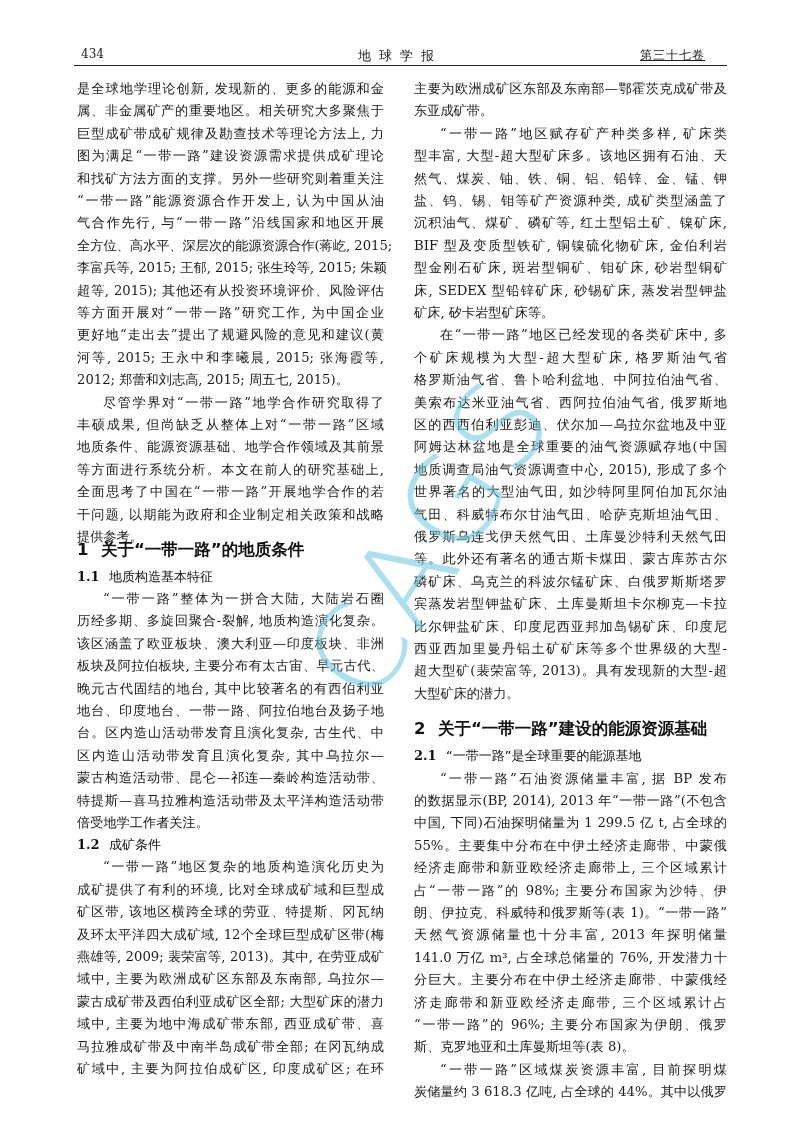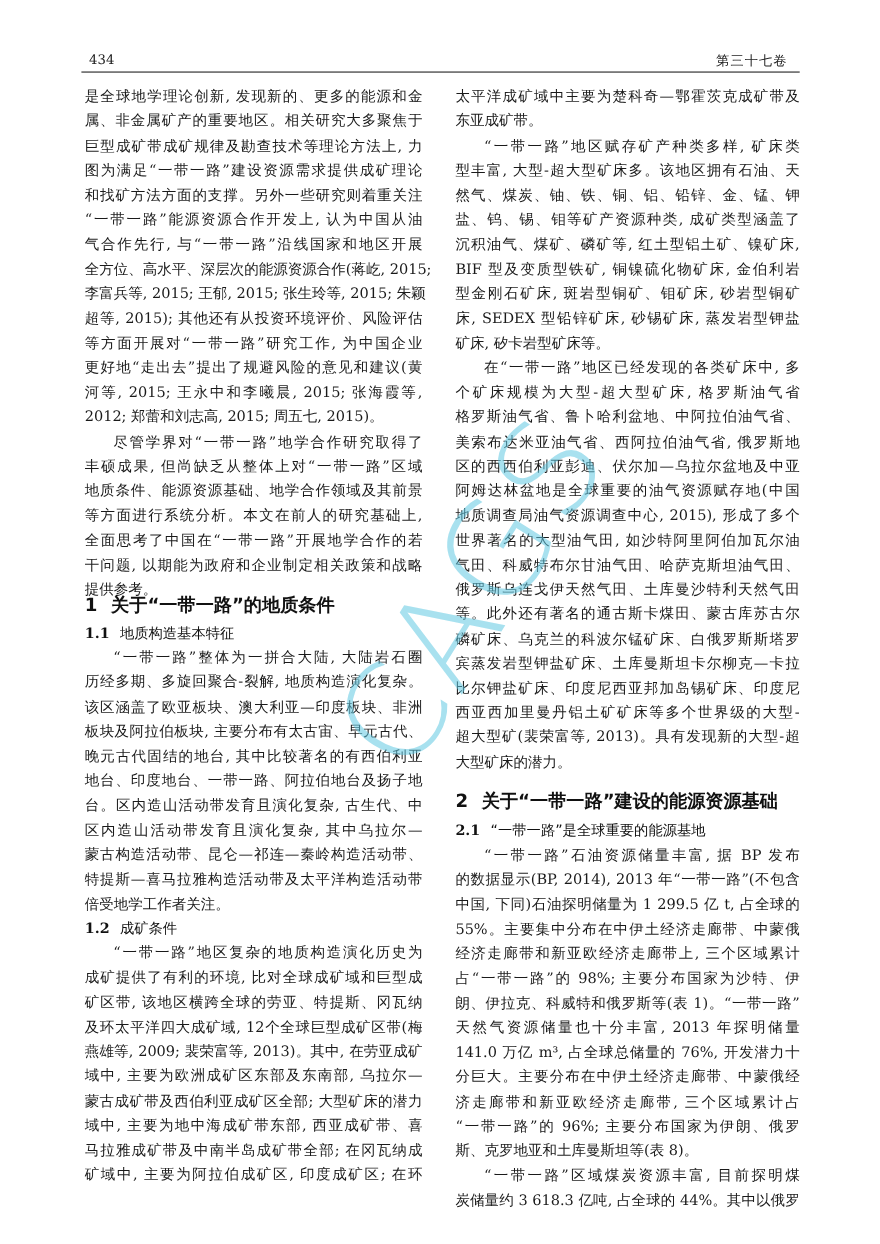--- a/index.html
+++ b/index.html
@@ -1,21 +1,21 @@
 <!DOCTYPE html>
 <html><head>
 <meta charset="utf-8">
 <style>
   html, body { margin: 0; padding: 0; background: #ffffff; }
   body { width: 800px; height: 1131px; position: relative; overflow: hidden; }
   .page { position: absolute; left: 0; top: 0; width: 656px; height: 1131px; background: #fff; }
   .hdr { position: absolute; top: 47px; font-family: "DejaVu Serif", serif; font-size: 12px; color: #222; }
   .hdr-left { left: 81px; }
   .hdr-center { left: 0; width: 800px; text-align: center; letter-spacing: 8px; font-size: 13px; }
-  .hdr-right { left: 640px; width: 87px; text-align: center; letter-spacing: 1px; }
+  .hdr-right { left: 640px; width: 87px; text-align: left; letter-spacing: 1px; text-decoration: underline; }
   .hdr-rule { position: absolute; left: 74px; top: 65px; width: 653px; height: 1px; background: #222; }
   .col { position: absolute; top: 78px; }
   .col-left { left: 77px; width: 307px; }
   .col-right { left: 414px; width: 313px; }
   .line { position: absolute; left: 0; white-space: nowrap; font-family: "DejaVu Serif", serif; font-size: 13.2px; color: #1a1a1a; height: 22px; line-height: 22px; text-align: justify; text-align-last: justify; }
   .col-left .line { width: 307px; }
   .col-right .line { width: 313px; }
   .line.last { text-align-last: left; }
   .line.indent { padding-left: 26px; box-sizing: border-box; }
   .h1 { position: absolute; left: 0; font-family: "DejaVu Sans", sans-serif; font-weight: bold; font-size: 16.5px; color: #111; white-space: nowrap; line-height: 22px; }
@@ -23,20 +23,21 @@
   .h2 { position: absolute; left: 0; font-family: "DejaVu Sans", sans-serif; font-size: 13px; color: #111; white-space: nowrap; line-height: 22px; }
   .h2 .num { display: inline-block; width: 32px; font-weight: bold; font-family: "DejaVu Serif", serif; }
   .watermark { position: absolute; left: 255px; top: 470px; font-family: "DejaVu Sans", sans-serif; font-size: 120px; color: rgba(96, 200, 225, 0.55); transform: rotate(-58deg); transform-origin: center; letter-spacing: 4px; pointer-events: none; font-weight: 300; }
 </style>
 </head>
 <body>
 
 <div class="page">
 
   <div class="hdr hdr-left">434</div>
+  <div class="hdr hdr-center">地球学报</div>
   <div class="hdr hdr-right">第三十七卷</div>
   <div class="hdr-rule"></div>
 
   <div class="col col-left">
 
     <div class="line" style="top:0px">是全球地学理论创新, 发现新的、更多的能源和金</div>
     <div class="line" style="top:22.4px">属、非金属矿产的重要地区。相关研究大多聚焦于</div>
     <div class="line" style="top:44.8px">巨型成矿带成矿规律及勘查技术等理论方法上, 力</div>
     <div class="line" style="top:67.2px">图为满足“一带一路”建设资源需求提供成矿理论</div>
     <div class="line" style="top:89.6px">和找矿方法方面的支撑。另外一些研究则着重关注</div>
@@ -89,21 +90,21 @@
     <div class="line" style="top:868px">燕雄等, 2009; 裴荣富等, 2013)。其中, 在劳亚成矿</div>
     <div class="line" style="top:890.4px">域中, 主要为欧洲成矿区东部及东南部, 乌拉尔—</div>
     <div class="line" style="top:912.8px">蒙古成矿带及西伯利亚成矿区全部; 大型矿床的潜力</div>
     <div class="line" style="top:935.2px">域中, 主要为地中海成矿带东部, 西亚成矿带、喜</div>
     <div class="line" style="top:957.6px">马拉雅成矿带及中南半岛成矿带全部; 在冈瓦纳成</div>
     <div class="line" style="top:980px">矿域中, 主要为阿拉伯成矿区, 印度成矿区; 在环</div>
   </div>
 
   <div class="col col-right">
 
-    <div class="line" style="top:0px">太平洋成矿域中主要为楚科奇—鄂霍茨克成矿带及</div>
+    <div class="line" style="top:0px">主要为欧洲成矿区东部及东南部—鄂霍茨克成矿带及</div>
     <div class="line last" style="top:22.4px">东亚成矿带。</div>
 
     <div class="line indent" style="top:44.8px">“一带一路”地区赋存矿产种类多样, 矿床类</div>
     <div class="line" style="top:67.2px">型丰富, 大型-超大型矿床多。该地区拥有石油、天</div>
     <div class="line" style="top:89.6px">然气、煤炭、铀、铁、铜、铝、铅锌、金、锰、钾</div>
     <div class="line" style="top:112px">盐、钨、锡、钼等矿产资源种类, 成矿类型涵盖了</div>
     <div class="line" style="top:134.4px">沉积油气、煤矿、磷矿等, 红土型铝土矿、镍矿床,</div>
     <div class="line" style="top:156.8px">BIF 型及变质型铁矿, 铜镍硫化物矿床, 金伯利岩</div>
     <div class="line" style="top:179.2px">型金刚石矿床, 斑岩型铜矿、钼矿床, 砂岩型铜矿</div>
     <div class="line" style="top:201.6px">床, SEDEX 型铅锌矿床, 砂锡矿床, 蒸发岩型钾盐</div>

